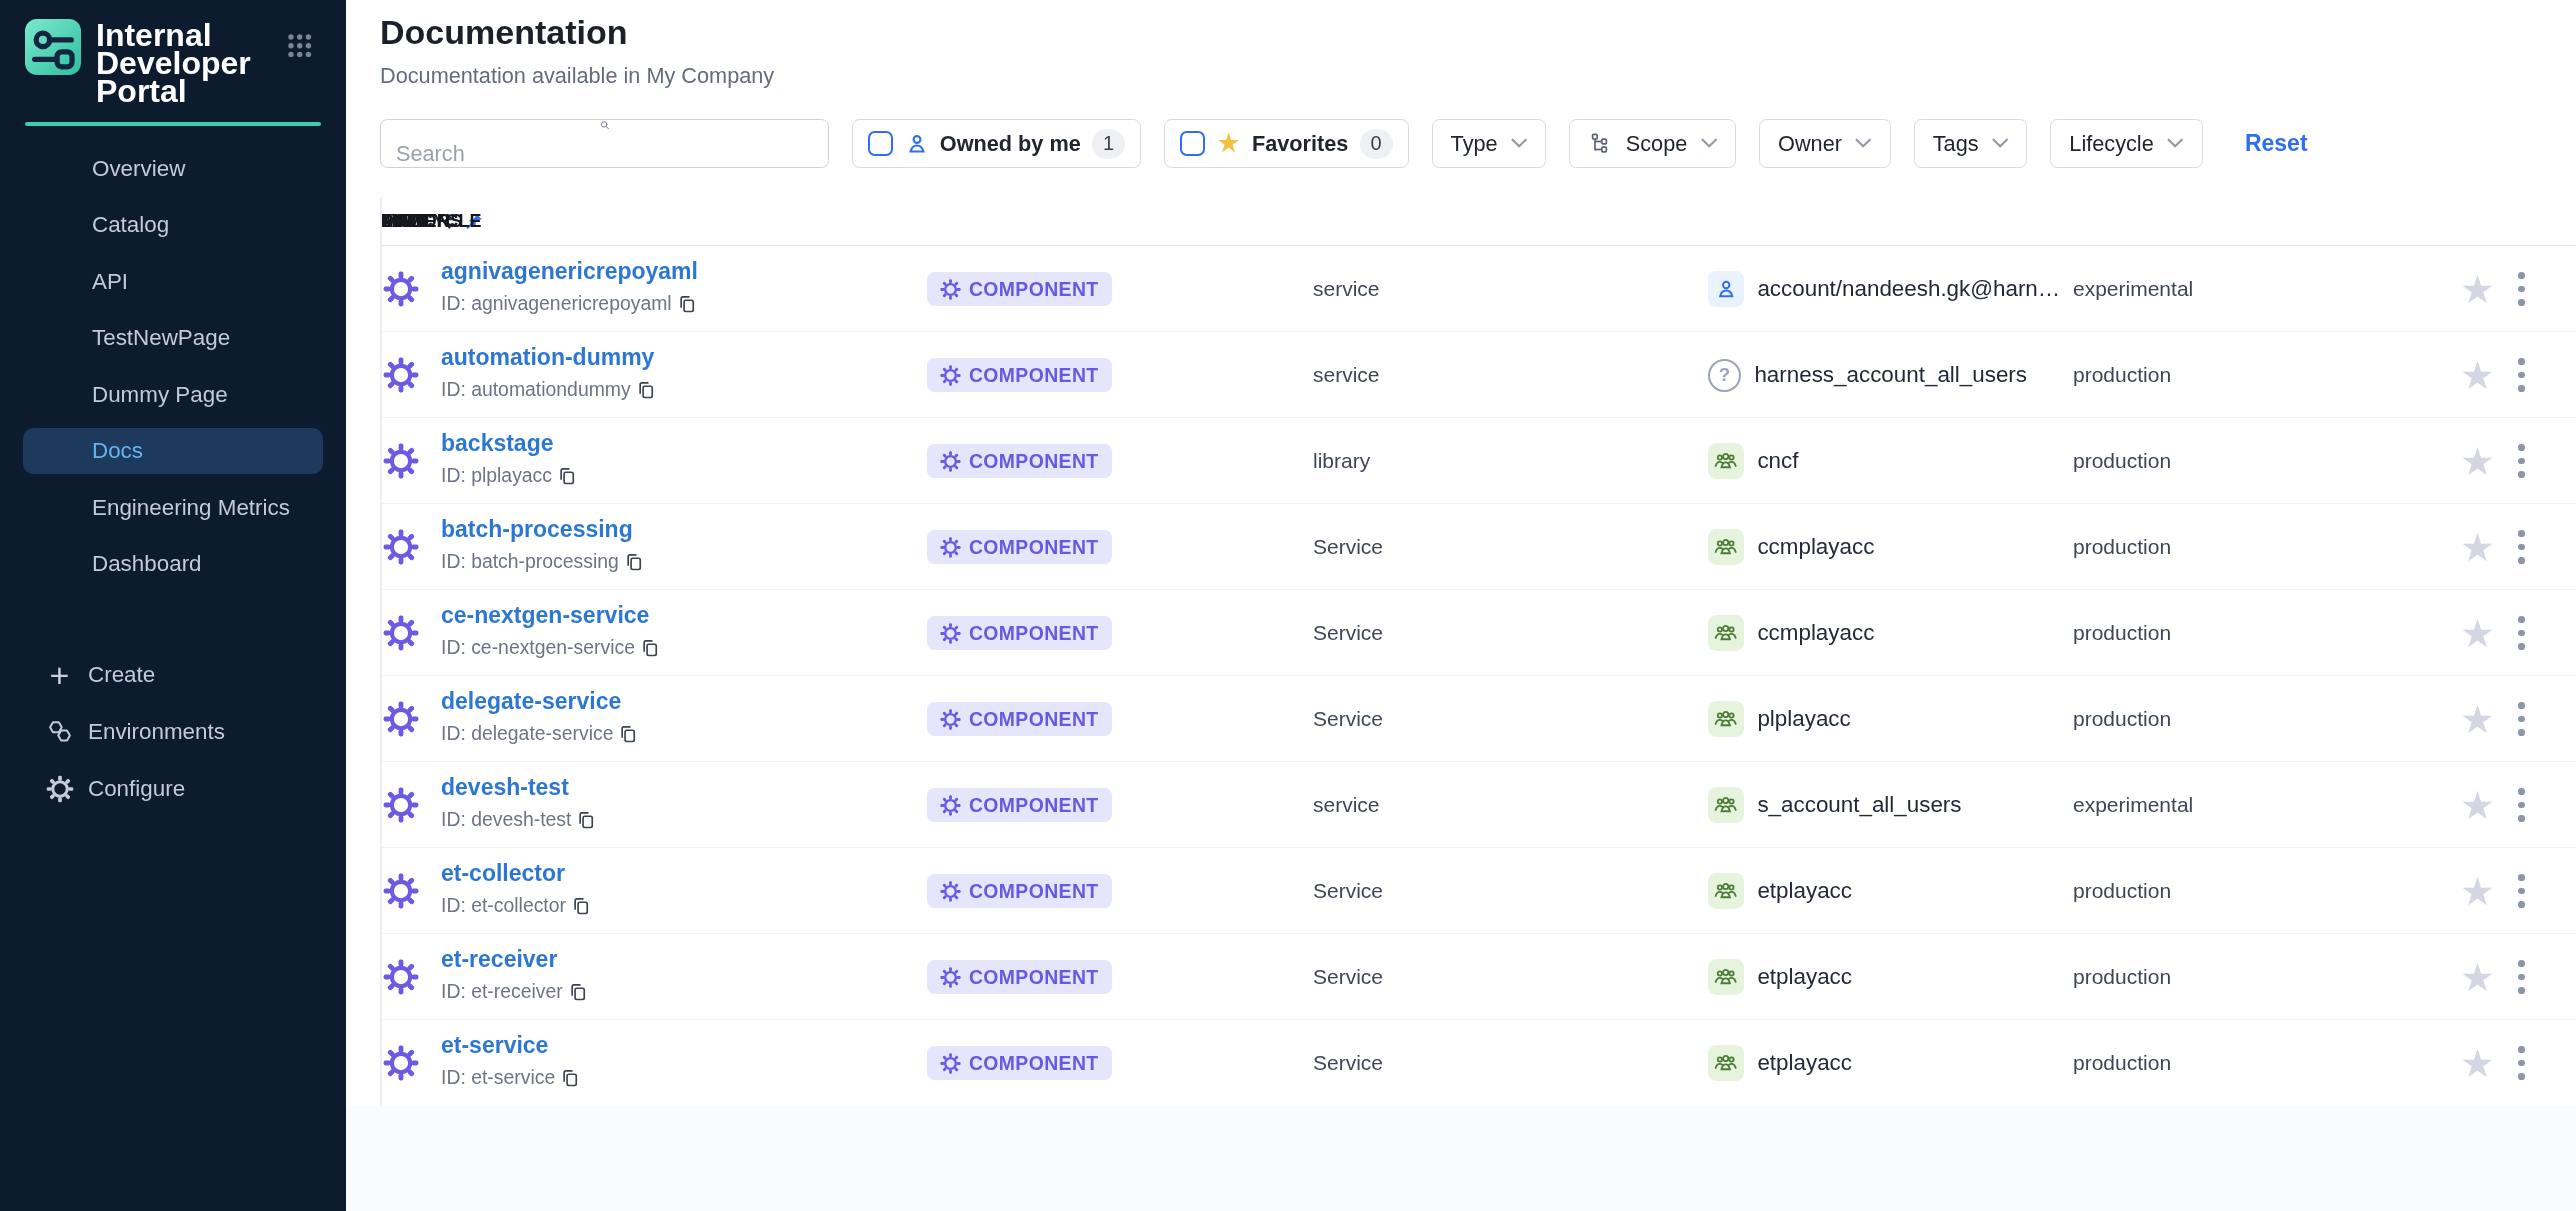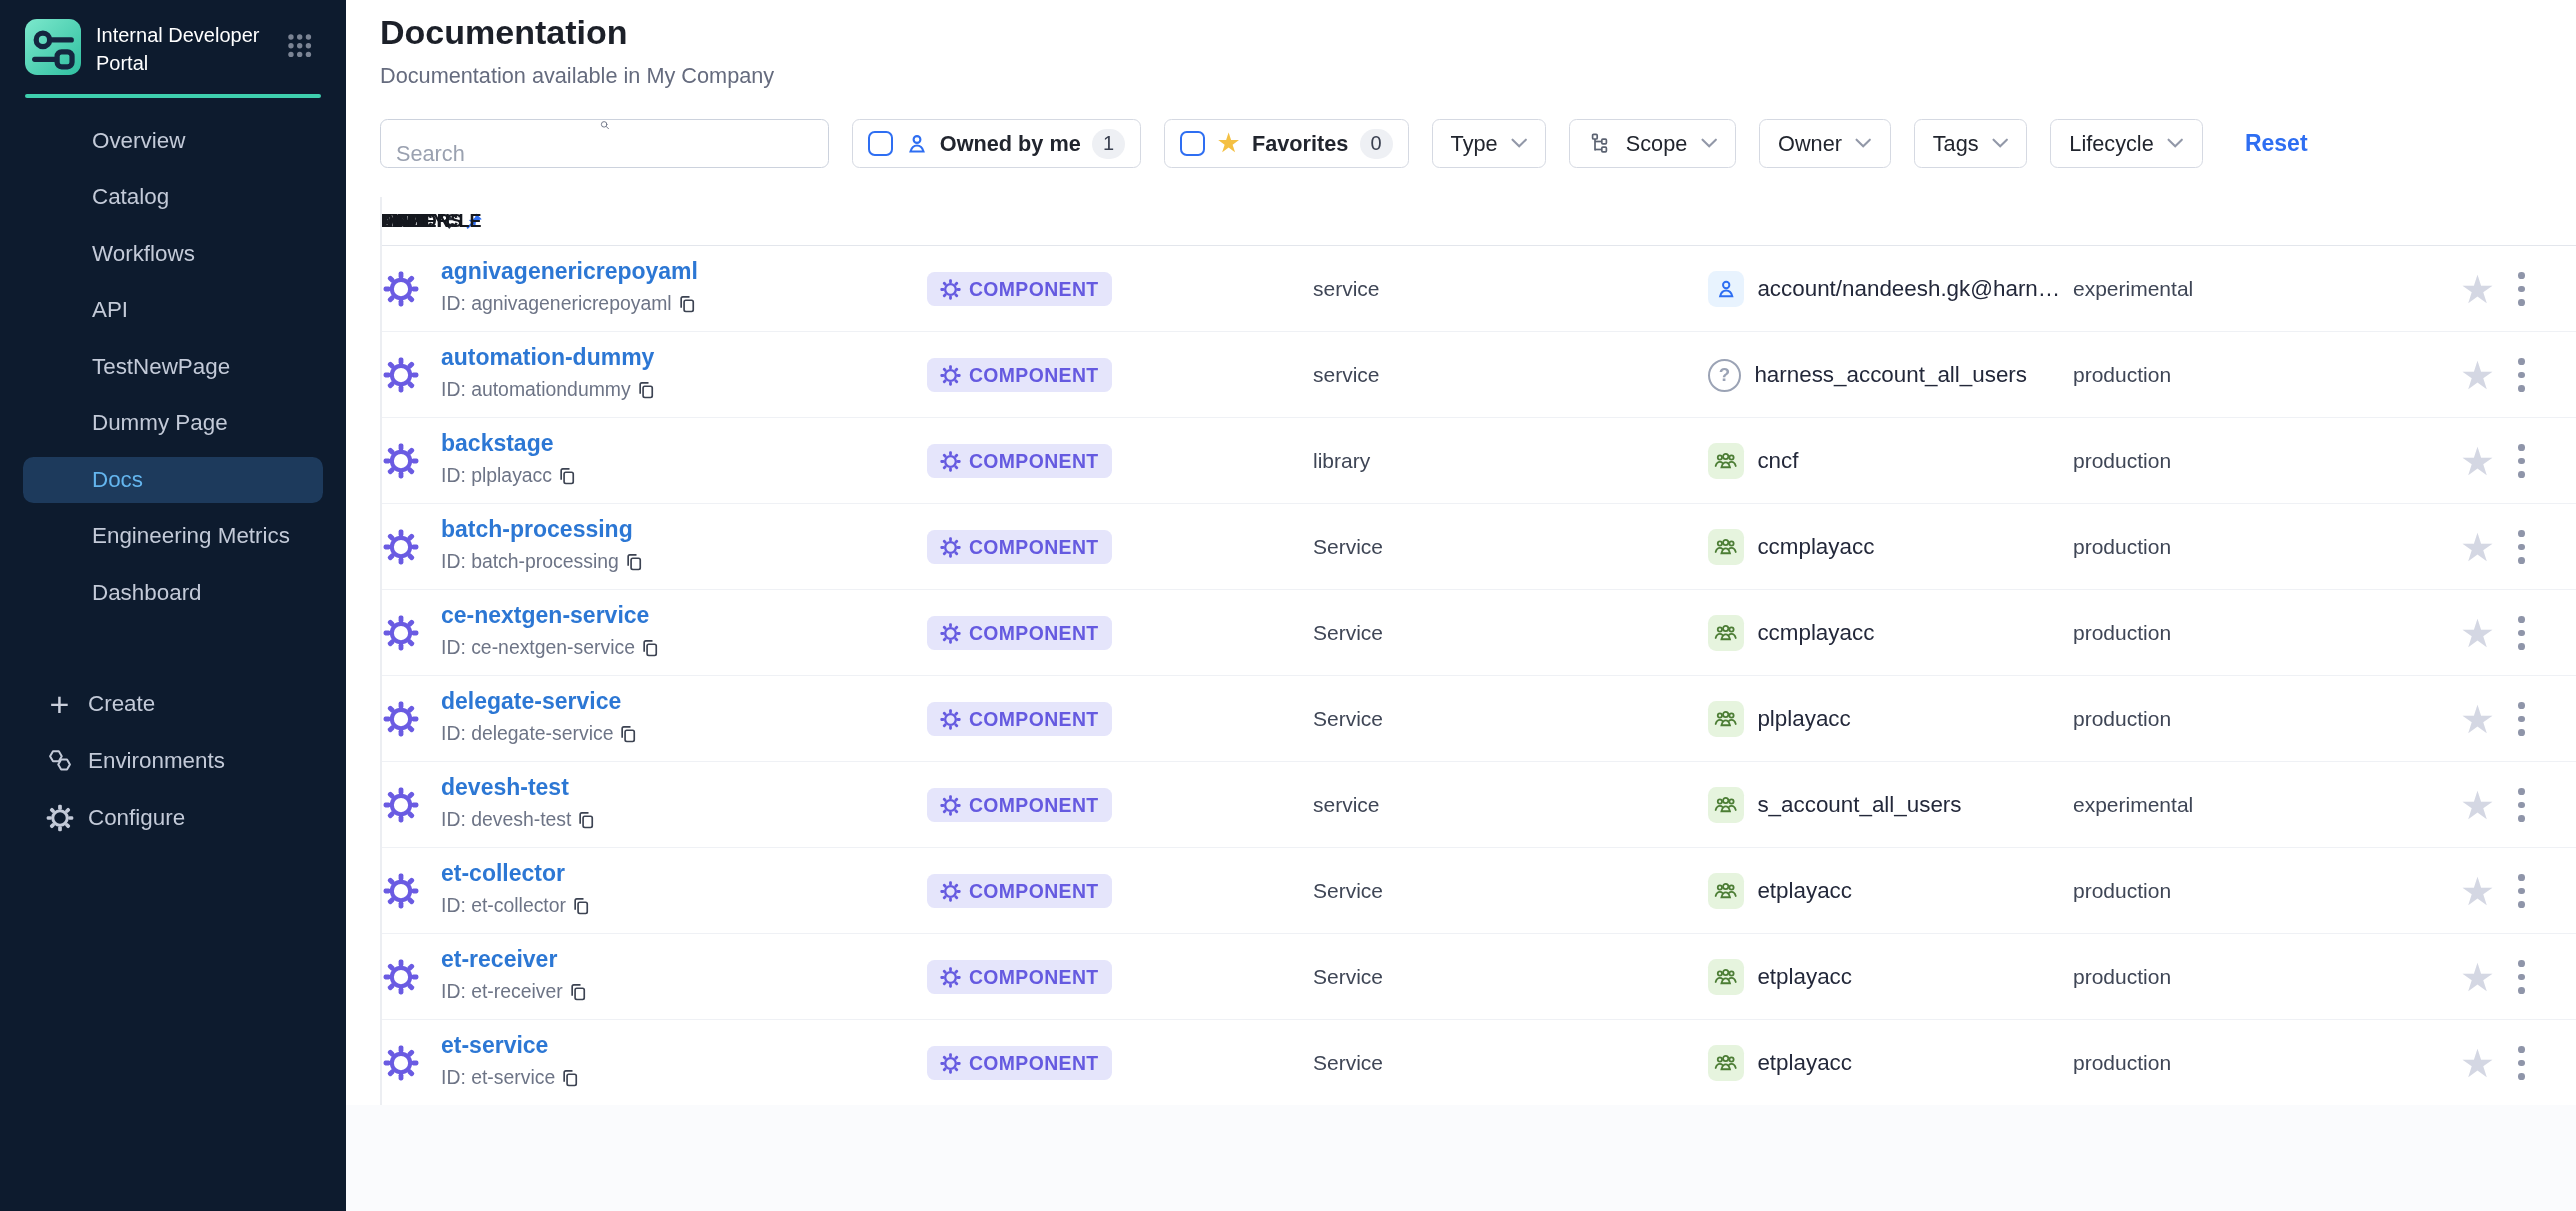--- a/index.html
+++ b/index.html
@@ -5,21 +5,21 @@
   * { margin:0; padding:0; box-sizing:border-box; }
   html,body { width:2576px; height:1211px; font-family:"Liberation Sans","DejaVu Sans",sans-serif; }
   #app { position:relative; width:2576px; height:1211px; background:#fff; overflow:hidden; }
 
   
   aside { position:absolute; left:0; top:0; width:346px; height:1211px;
           background:var(--sidebar-bg,#0D1B2E); }
   .brand { display:flex; align-items:flex-start; padding:19.4px 25px 0; position:relative; }
   .brand-logo { width:56px; height:56px; flex:0 0 56px; }
   .brand-title { margin-left:15px; margin-top:1.5px; width:172px; color:#fff;
-                 font-size:20px; line-height:28px; font-weight:400; }
+                 font-size:32px; line-height:28px; font-weight:700; }
   .apps-icon { position:absolute; right:34px; top:33px; }
   .brand-rule { height:3.7px; background:var(--brand-teal,#3ECFAE); margin:17px 25px 0; border-radius:2.2px; }
   nav { margin-top:20px; }
   .nav-item { height:46px; margin:0 23px 10.5px; border-radius:10.5px; display:flex; align-items:center;
               padding-left:69px; font-size:22.4px; color:var(--sidebar-text,#C3CAD8); cursor:pointer; }
   .nav-item.active { background:var(--sidebar-active-bg,#1D3A5C); color:var(--sidebar-active-text,#64B5EE); }
   .side-footer { margin-top:65px; }
   .foot-item { height:46px; margin:0 0 11.2px; display:flex; align-items:center; padding-left:43px;
                font-size:22.4px; color:var(--sidebar-text,#C3CAD8); cursor:pointer; }
   .foot-ic { width:33px; display:flex; justify-content:center; margin-right:12px; color:var(--sidebar-text,#C3CAD8); }
@@ -124,23 +124,20 @@
       </svg>
     </div>
     <div class="brand-rule"></div>
 
     <nav>
         <div class="nav-item">
     <span class="nav-label">Overview</span>
   </div>
         <div class="nav-item">
     <span class="nav-label">Catalog</span>
-  </div>
-        <div class="nav-item">
-    <span class="nav-label">Workflows</span>
   </div>
         <div class="nav-item">
     <span class="nav-label">API</span>
   </div>
         <div class="nav-item">
     <span class="nav-label">TestNewPage</span>
   </div>
         <div class="nav-item">
     <span class="nav-label">Dummy Page</span>
   </div>

